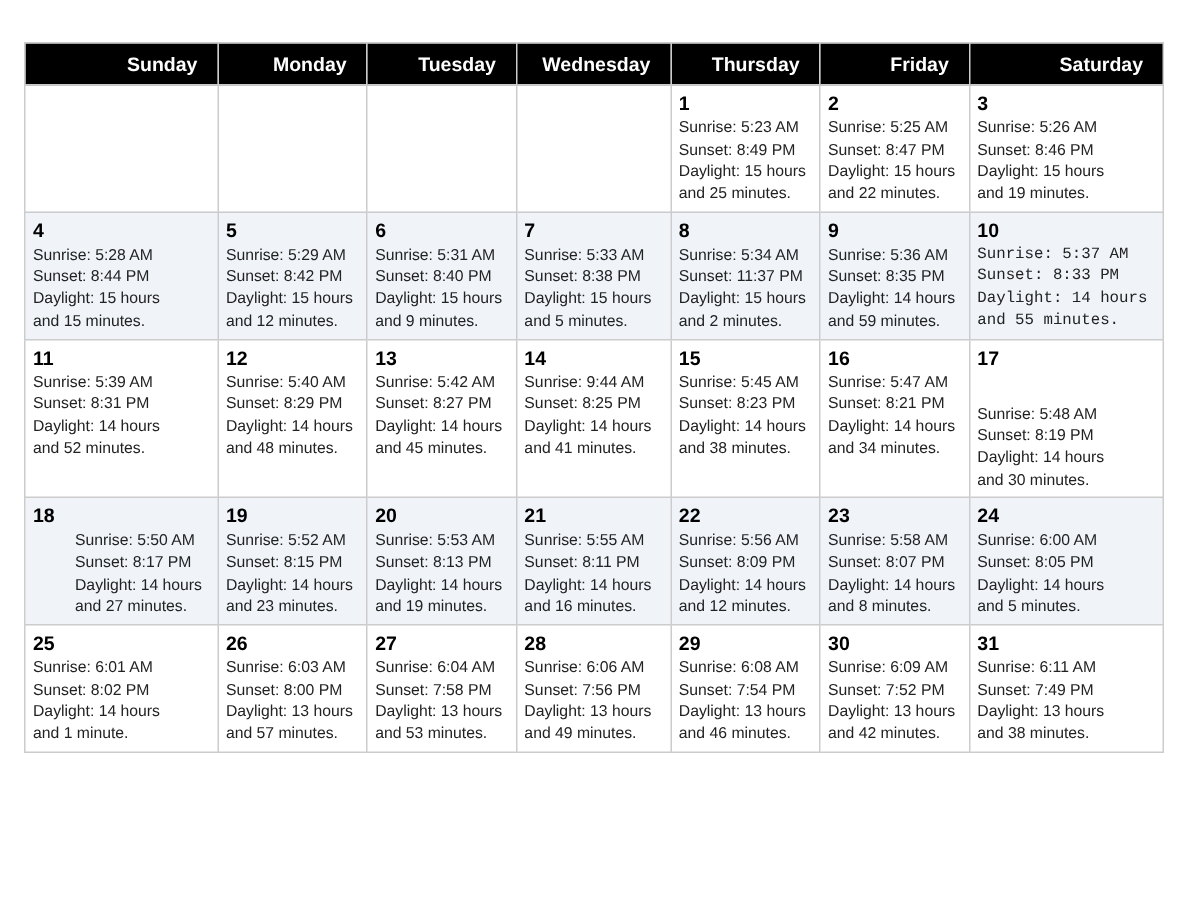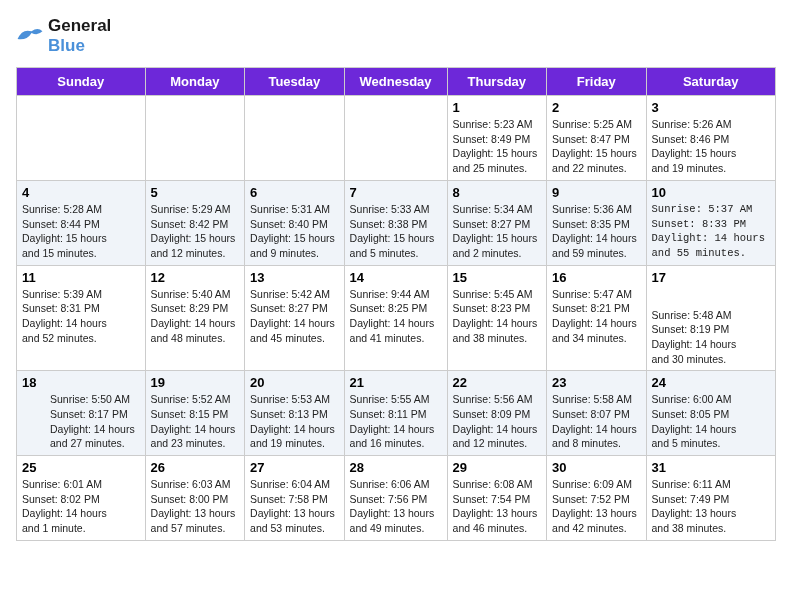--- a/index.html
+++ b/index.html
@@ -37,23 +37,23 @@
       font-size: 16px;
       font-weight: bold;
       color: #1a1a1a;
     }
     table {
       width: 100%;
       border-collapse: collapse;
       font-size: 11px;
     }
     thead tr th {
-      background-color: #6d28d9;
+      background-color: #000000;
       color: #fff;
-      text-align: center;
+      text-align: right;
       padding: 6px 13px;
       font-size: 13px;
       font-weight: bold;
       border: 1px solid #ccc;
     }
     tbody tr td {
       border: 1px solid #ccc;
       vertical-align: top;
       padding: 4px 5px;
       height: 72px;
@@ -71,29 +71,20 @@
       font-size: 10.5px;
       color: #222;
       line-height: 1.4;
     }
     .empty { background: #fff !important; }
   </style>
 </head>
 <body>
 
 <div class="header">
-  <div class="logo">
-    <svg class="logo-bird" viewBox="0 0 36 28" xmlns="http://www.w3.org/2000/svg">
-      <path d="M2 18 Q8 4 20 8 Q28 2 34 8 Q28 14 20 10 Q14 20 2 18Z" fill="#4a90d9"></path>
-    </svg>
-    <div>
-      <div style="font-size:17px;font-weight:bold;color:#1a1a1a;line-height:1.15;">General</div>
-      <div style="font-size:17px;font-weight:bold;color:#4a90d9;line-height:1.15;">Blue</div>
-    </div>
-  </div>
   <div class="title-block">
   </div>
 </div>
 
 <table>
   <thead>
     <tr id="header-row">
         <th>Sunday</th>
         <th>Monday</th>
         <th>Tuesday</th>
@@ -156,21 +147,21 @@
         <td>
           <div class="day-num">7</div>
           <div class="day-info" style="white-space: pre-line;">Sunrise: 5:33 AM
 Sunset: 8:38 PM
 Daylight: 15 hours
 and 5 minutes.</div>
         </td>
         <td>
           <div class="day-num">8</div>
           <div class="day-info" style="white-space: pre-line;">Sunrise: 5:34 AM
-Sunset: 8:27 PM
+Sunset: 11:37 PM
 Daylight: 15 hours
 and 2 minutes.</div>
         </td>
         <td>
           <div class="day-num">9</div>
           <div class="day-info" style="white-space: pre-line;">Sunrise: 5:36 AM
 Sunset: 8:35 PM
 Daylight: 14 hours
 and 59 minutes.</div>
         </td>

